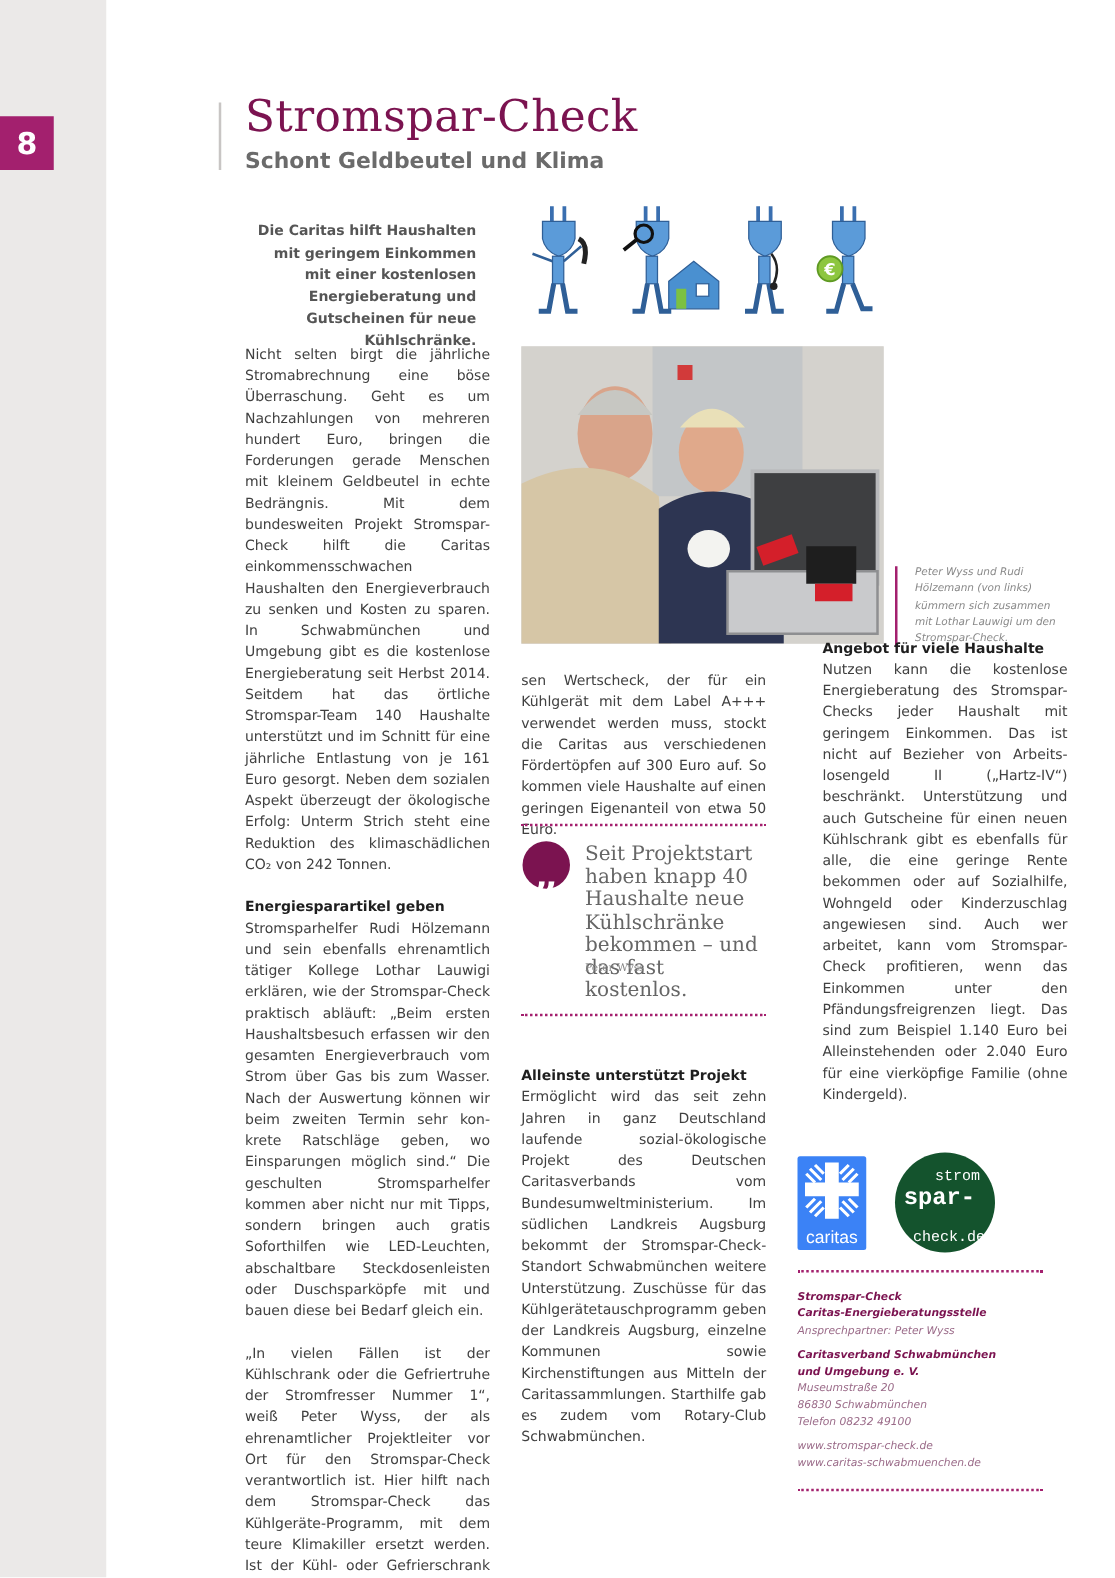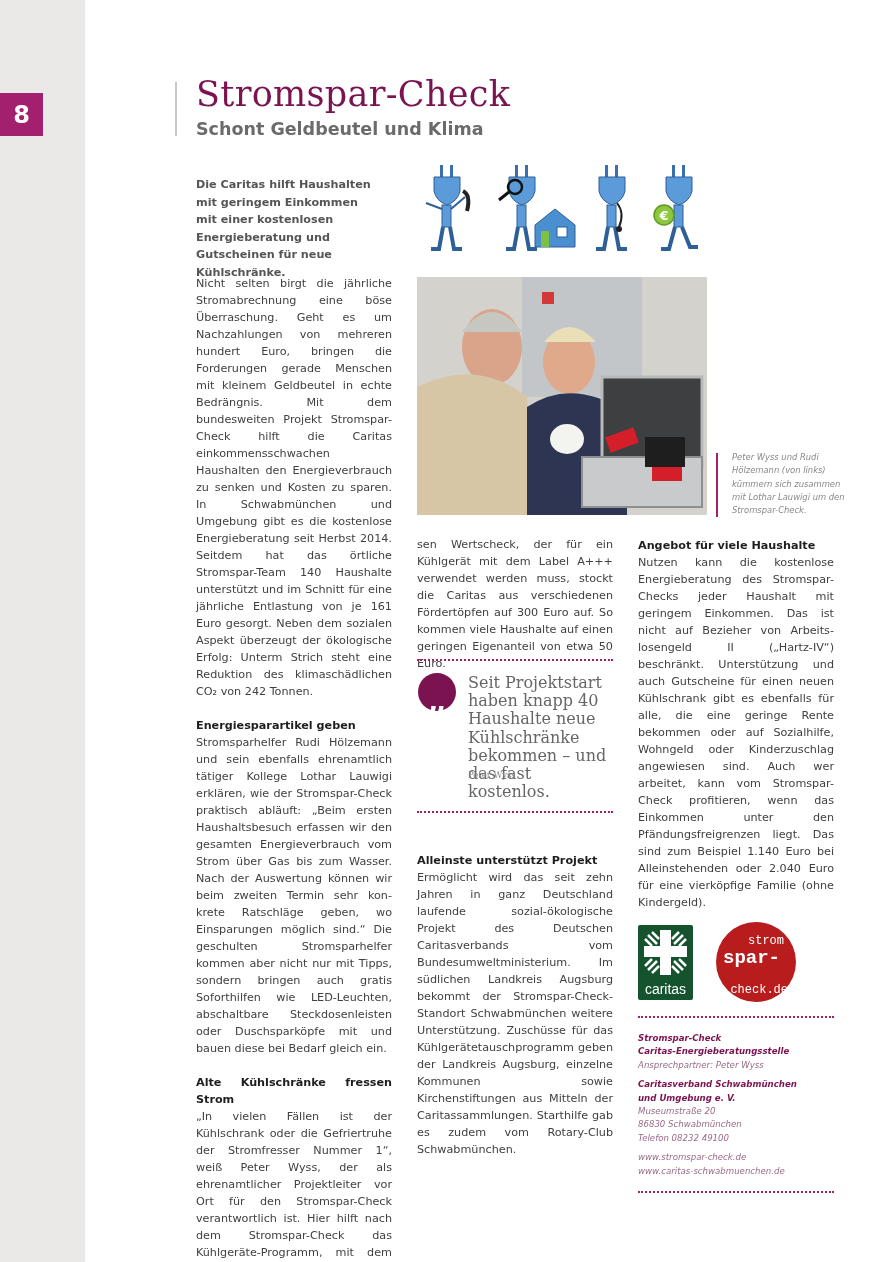--- a/index.html
+++ b/index.html
@@ -12,42 +12,42 @@
   .title-rule { position:absolute; left:175px; top:82px; width:2px; height:54px; background:#c8c5c4; }
   .title { position:absolute; left:196px; top:74px; font-family:"DejaVu Serif", serif; font-size:35px;
            color:#7b1350; letter-spacing:0.3px; white-space:nowrap; }
   .subtitle { position:absolute; left:196px; top:119px; font-family:"DejaVu Sans", sans-serif;
               font-weight:bold; font-size:17.5px; color:#6b6b6b; white-space:nowrap; }
   .col { position:absolute; font-family:"DejaVu Sans", sans-serif; font-size:11.2px; line-height:17px;
          color:#404040; text-align:justify; hyphens:manual; }
   .col p { margin:0; }
   .col h3 { margin:0; font-size:11.2px; line-height:17px; font-weight:bold; color:#1e1e1e; }
   .lead { position:absolute; left:196px; top:176px; width:185px; font-family:"DejaVu Sans", sans-serif;
-          font-size:11.2px; line-height:17.5px; font-weight:bold; color:#555; }
+          font-size:11.2px; line-height:17.5px; font-weight:bold; color:#555;text-align:right; }
   .col1 { left:196px; top:275px; width:196px; }
   .col2 { left:417px; width:196px; }
   .col3 { left:638px; width:196px; }
   .gap { height:17px; }
   .mascots { position:absolute; left:410px; top:163px; width:300px; height:95px; }
   .photo { position:absolute; left:417px; top:277px; width:290px; height:238px; overflow:hidden;
            background:#d8d6d1; }
   .caption-rule { position:absolute; left:716px; top:453px; width:2px; height:64px; background:#a3206e; }
   .caption { position:absolute; left:732px; top:451px; width:115px; font-family:"DejaVu Sans", sans-serif;
              font-style:italic; font-size:8.4px; line-height:13.3px; color:#888; }
   .dotline { position:absolute; height:0; border-top:2px dotted #a3206e; }
   .quote-mark { position:absolute; left:418px; top:673px; width:38px; height:38px; border-radius:50%;
                 background:#7b1350; color:#fff; font-family:"DejaVu Serif", serif; font-weight:bold;
                 font-size:34px; line-height:52px; text-align:center; }
   .quote-text { position:absolute; left:468px; top:674px; width:150px; font-family:"DejaVu Serif", serif;
                 font-size:16px; line-height:18.2px; color:#666; }
   .quote-author { position:absolute; left:468px; top:770px; font-family:"DejaVu Serif", serif; font-size:8.5px; color:#888; }
-  .caritas-logo { position:absolute; left:638px; top:925px; width:55px; height:75px; background:#14532d; border-radius:2px; }
+  .caritas-logo { position:absolute; left:638px; top:925px; width:55px; height:75px; background:#3b82f6; border-radius:2px; }
   .caritas-text { position:absolute; left:0; bottom:3px; width:100%; text-align:center; color:#fff;
                   font-family:"Liberation Sans", sans-serif; font-size:14px; }
-  .ssc-logo { position:absolute; left:716px; top:922px; width:80px; height:80px; border-radius:50%; background:#b91c1c;
+  .ssc-logo { position:absolute; left:716px; top:922px; width:80px; height:80px; border-radius:50%; background:#14532d;
               color:#fff; font-family:"Liberation Mono", monospace; text-align:center; }
   .ssc-logo span { position:absolute; white-space:nowrap; }
   .contact { position:absolute; left:638px; top:1032px; width:200px; font-family:"DejaVu Sans", sans-serif;
              font-style:italic; font-size:8.6px; line-height:13.4px; color:#9a6a88; }
   .contact .b { font-weight:bold; color:#7b1350; }
   .contact .sp { height:6px; }
 </style>
 </head>
 <body>
 
@@ -124,41 +124,40 @@
 
 <div class="caption-rule"></div>
 <div class="caption">Peter Wyss und Rudi Hölzemann (von links) kümmern sich zusammen mit Lothar Lauwigi um den Stromspar-Check.</div>
 
 <div class="col col1">
   <p>Nicht selten birgt die jährliche Strom­abrechnung eine böse Überraschung. Geht es um Nachzahlungen von mehreren hundert Euro, bringen die Forderungen gerade Menschen mit kleinem Geldbeutel in echte Bedräng­nis. Mit dem bundesweiten Projekt Stromspar-Check hilft die Caritas einkommensschwachen Haushalten den Energieverbrauch zu senken und Kosten zu sparen. In Schwabmünchen und Umgebung gibt es die kostenlose Energieberatung seit Herbst 2014. Seitdem hat das örtliche Stromspar-Team 140 Haushalte unterstützt und im Schnitt für eine jährliche Entlas­tung von je 161 Euro gesorgt. Neben dem sozialen Aspekt überzeugt der ökologische Erfolg: Unterm Strich steht eine Reduktion des klimaschäd­lichen CO₂ von 242 Tonnen.</p>
   <div class="gap"></div>
   <h3>Energiesparartikel geben</h3>
   <p>Stromsparhelfer Rudi Hölzemann und sein ebenfalls ehrenamtlich tätiger Kollege Lothar Lauwigi erklären, wie der Stromspar-Check praktisch ab­läuft: „Beim ersten Haushaltsbesuch erfassen wir den gesamten Energiever­brauch vom Strom über Gas bis zum Wasser. Nach der Auswertung können wir beim zweiten Termin sehr kon­krete Ratschläge geben, wo Einspa­rungen möglich sind.“ Die geschulten Stromsparhelfer kommen aber nicht nur mit Tipps, sondern bringen auch gratis Soforthilfen wie LED-Leuchten, abschaltbare Steckdosenleisten oder Duschsparköpfe mit und bauen diese bei Bedarf gleich ein.</p>
   <div class="gap"></div>
-  <h3>Alte Kühlschränke fressen Strom</h3>
   <p>„In vielen Fällen ist der Kühlschrank oder die Gefriertruhe der Stromfresser Nummer 1“, weiß Peter Wyss, der als ehrenamtlicher Projektleiter vor Ort für den Stromspar-Check verantwort­lich ist. Hier hilft nach dem Stromspar-Check das Kühlgeräte-Programm, mit dem teure Klimakiller ersetzt wer­den. Ist der Kühl- oder Gefrierschrank älter als zehn Jahre und verbraucht er 200 Kilowattstunden mehr als ein vergleichbares Neugerät, gibt es einen Gutschein im Wert von 150 Euro vom Bundesumweltministerium. Die-</p>
 </div>
 
 <div class="col col2" style="top:536px;">
   <p>sen Wertscheck, der für ein Kühlgerät mit dem Label A+++ verwendet werden muss, stockt die Caritas aus verschie­denen Fördertöpfen auf 300 Euro auf. So kommen viele Haushalte auf einen geringen Eigenanteil von etwa 50 Euro.</p>
 </div>
 
 <div class="dotline" style="left:417px; top:659px; width:196px;"></div>
 <div class="quote-mark">„</div>
 <div class="quote-text">Seit Projektstart haben knapp 40 Haushalte neue Kühlschränke bekommen – und das fast kostenlos.</div>
 <div class="quote-author">Peter Wyss</div>
 <div class="dotline" style="left:417px; top:811px; width:196px;"></div>
 
 <div class="col col2" style="top:835px;">
   <div class="gap"></div>
   <h3>Alleinste unterstützt Projekt</h3>
   <p>Ermöglicht wird das seit zehn Jahren in ganz Deutschland laufende sozial-ökologische Projekt des Deutschen Caritasverbands vom Bundesumwelt­ministerium. Im südlichen Landkreis Augsburg bekommt der Stromspar-Check-Standort Schwabmünchen wei­tere Unterstützung. Zuschüsse für das Kühlgerätetauschprogramm geben der Landkreis Augsburg, einzelne Kommunen sowie Kirchenstiftungen aus Mitteln der Caritassammlungen. Starthilfe gab es zudem vom Rotary-Club Schwabmünchen.</p>
 </div>
 
-<div class="col col3" style="top:537px;">
+<div class="col col3" style="top:510px;margin-left:20px;">
   <h3>Angebot für viele Haushalte</h3>
   <p>Nutzen kann die kostenlose Energie­beratung des Stromspar-Checks jeder Haushalt mit geringem Einkommen. Das ist nicht auf Bezieher von Arbeits­losengeld II („Hartz-IV“) beschränkt. Unterstützung und auch Gutscheine für einen neuen Kühlschrank gibt es ebenfalls für alle, die eine geringe Rente bekommen oder auf Sozialhil­fe, Wohngeld oder Kinderzuschlag angewiesen sind. Auch wer arbeitet, kann vom Stromspar-Check profitie­ren, wenn das Einkommen unter den Pfändungsfreigrenzen liegt. Das sind zum Beispiel 1.140 Euro bei Alleinste­henden oder 2.040 Euro für eine vier­köpfige Familie (ohne Kindergeld).</p>
 </div>
 
 <div class="caritas-logo">
   <svg width="55" height="55" viewBox="0 0 55 55">
     <rect x="22" y="5" width="11" height="45" fill="#fff"></rect>
     <rect x="6" y="21" width="43" height="11" fill="#fff"></rect>
     <g stroke="#fff" stroke-width="2.5" fill="none">
       <path d="M10 10 l9 9 M14 7 l7 7 M7 14 l7 7"></path>

